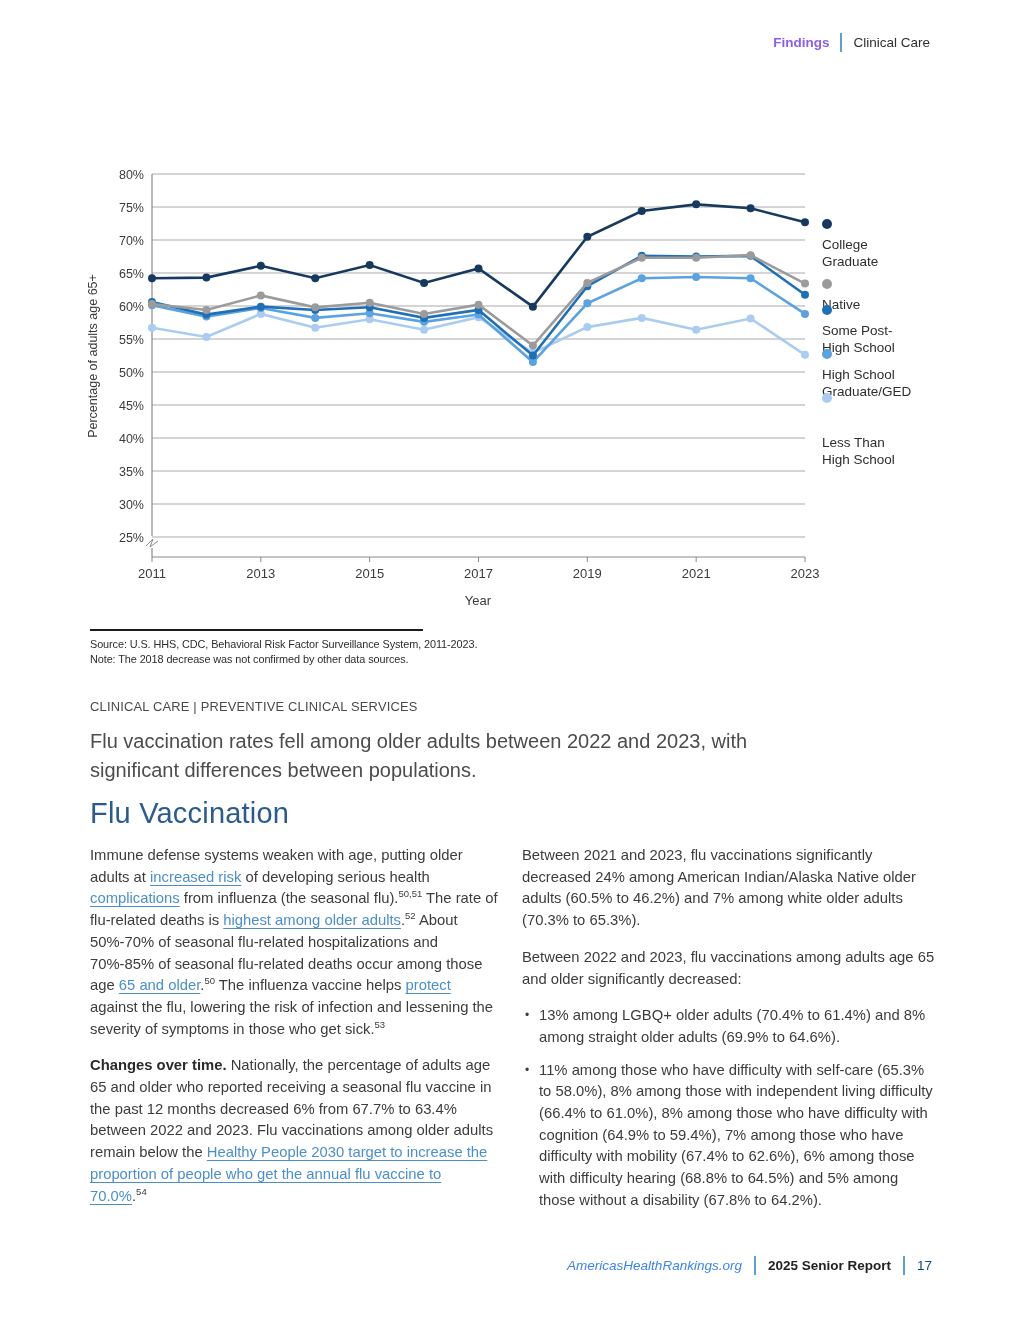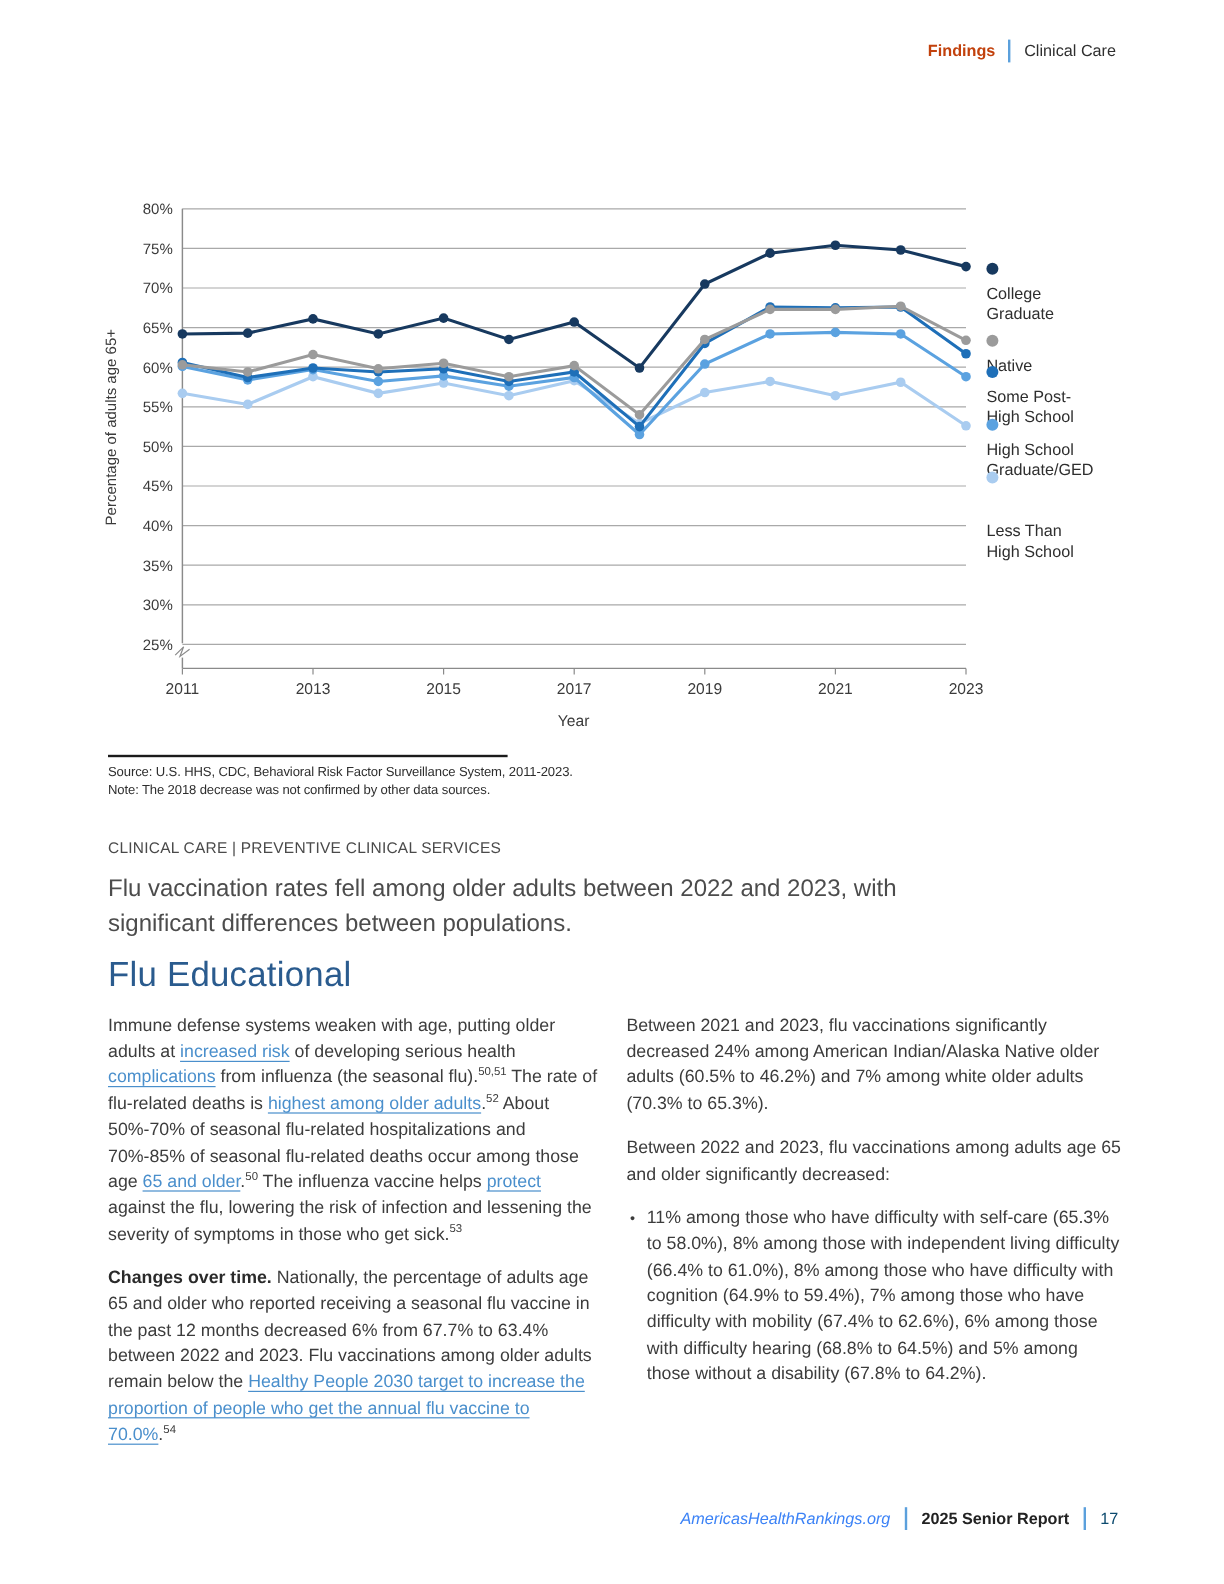--- a/index.html
+++ b/index.html
@@ -1,21 +1,21 @@
 <!DOCTYPE html>
 <html><head>
 <meta charset="utf-8">
 <style>
   html,body{margin:0;padding:0;background:#fff;}
   .page{position:relative;width:1020px;height:1320px;background:#ffffff;
         font-family:"Liberation Sans",sans-serif;color:#3c3c3c;overflow:hidden;}
 
   
   .topbar{position:absolute;top:33px;right:90px;display:flex;align-items:center;gap:11px;font-size:13.5px;}
-  .topbar-section{font-weight:bold;color:#c2410c;text-align:center;}
+  .topbar-section{font-weight:bold;color:#8b5cf6;text-align:center;}
   .vbar{width:2px;height:19px;background:#5ba0dc;}
   .topbar-sub{color:#2f2f2f;}
 
   
   .chart-head{position:absolute;left:90px;top:88px;}
   .chart-head h2{margin:0;font-size:21px;font-weight:bold;color:#1d518b;letter-spacing:.1px;}
   .chart-sub{margin-top:7px;font-size:16.5px;color:#4e4e4e;}
 
   
   .chart-area{position:absolute;left:0;top:165px;width:1020px;height:455px;}
@@ -203,30 +203,31 @@
   </div>
 
   <div class="source-block">
     <div class="rule"></div>
     <div>Source: U.S. HHS, CDC, Behavioral Risk Factor Surveillance System, 2011-2023.</div>
     <div>Note: The 2018 decrease was not confirmed by other data sources.</div>
   </div>
 
   <div class="eyebrow">CLINICAL CARE | PREVENTIVE CLINICAL SERVICES</div>
   <div class="deck">Flu vaccination rates fell among older adults between 2022 and 2023, with significant differences between populations.</div>
-  <h1 class="section-title">Flu Educational</h1>
+  <h1 class="section-title">Flu Vaccination</h1>
 
   <div class="col col-left" id="col-left">
       <p><span>Immune defense systems weaken with age, putting older adults at </span><a href="#" class="link">increased risk</a><span> of developing serious health </span><a href="#" class="link">complications</a><span> from influenza (the seasonal flu).</span><sup>50,51</sup><span> The rate of flu-related deaths is </span><a href="#" class="link">highest among older adults</a><span>.</span><sup>52</sup><span> About 50%-70% of seasonal flu-related hospitalizations and 70%-85% of seasonal flu-related deaths occur among those age </span><a href="#" class="link">65 and older</a><span>.</span><sup>50</sup><span> The influenza vaccine helps </span><a href="#" class="link">protect</a><span> against the flu, lowering the risk of infection and lessening the severity of symptoms in those who get sick.</span><sup>53</sup></p>
       <p><span class="bold">Changes over time.</span><span> Nationally, the percentage of adults age 65 and older who reported receiving a seasonal flu vaccine in the past 12 months decreased 6% from 67.7% to 63.4% between 2022 and 2023. Flu vaccinations among older adults remain below the </span><a href="#" class="link">Healthy People 2030 target to increase the proportion of people who get the annual flu vaccine to 70.0%</a><span>.</span><sup>54</sup></p>
     </div>
   <div class="col col-right" id="col-right">
       <p><span>Between 2021 and 2023, flu vaccinations significantly decreased 24% among American Indian/Alaska Native older adults (60.5% to 46.2%) and 7% among white older adults (70.3% to 65.3%).</span></p>
       <p><span>Between 2022 and 2023, flu vaccinations among adults age 65 and older significantly decreased:</span></p>
       <ul>
+        <li><span>13% among LGBQ+ older adults (70.4% to 61.4%) and 8% among straight older adults (69.9% to 64.6%).</span></li>
         <li><span>11% among those who have difficulty with self-care (65.3% to 58.0%), 8% among those with independent living difficulty (66.4% to 61.0%), 8% among those who have difficulty with cognition (64.9% to 59.4%), 7% among those who have difficulty with mobility (67.4% to 62.6%), 6% among those with difficulty hearing (68.8% to 64.5%) and 5% among those without a disability (67.8% to 64.2%).</span></li>
       </ul>
     </div>
 
   <footer class="footer">
     <span class="footer-site">AmericasHealthRankings.org</span>
     <span class="vbar"></span>
     <span class="footer-report">2025 Senior Report</span>
     <span class="vbar"></span>
     <span class="footer-page">17</span>

